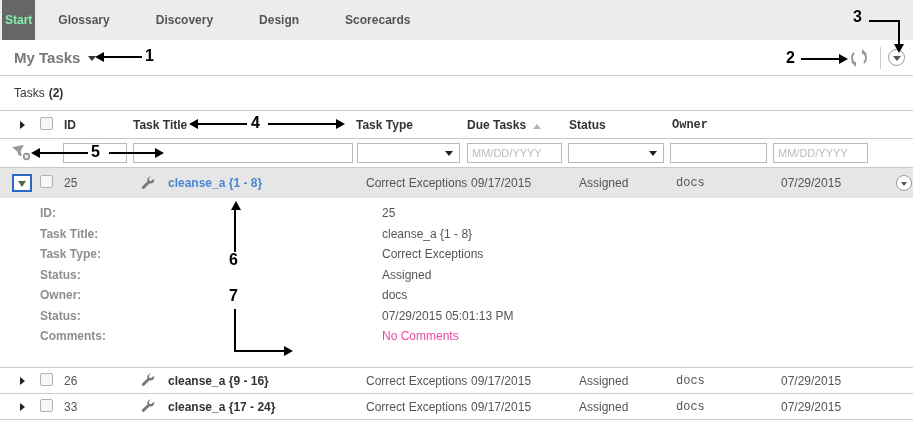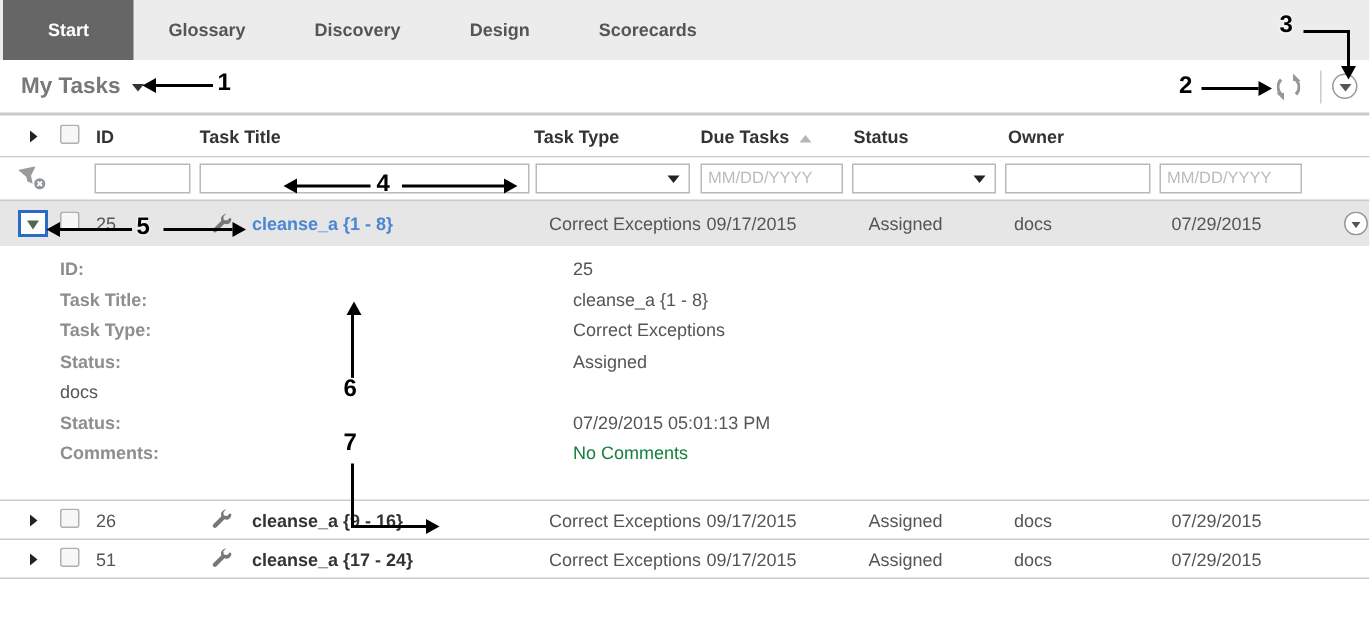--- a/index.html
+++ b/index.html
@@ -2,21 +2,21 @@
 <html><head>
 <meta charset="utf-8">
 <style>
   * { margin:0; padding:0; box-sizing:border-box; }
   body { background:#fff; font-family:"Liberation Sans", sans-serif; }
   .page { position:relative; width:913px; height:424px; background:#fff; overflow:hidden; }
 
   
   .tabbar { height:40px; background:#ececec; display:flex; align-items:stretch; padding-left:2px; }
   .tab { line-height:40px; padding:0 23px; font-size:12px; font-weight:bold; color:#555; cursor:default; }
-  .tab.active { background:#666666; color:#ffffff; padding:0 30px; }
+  .tab.active { background:#666666; color:#86efac; padding:0 3px; }
 
   
   .toolbar { height:36px; background:#fff; border-bottom:1px solid #c9c9c9; display:flex; align-items:center; }
   .title-group { display:flex; align-items:center; margin-left:14px; }
   .page-title { font-size:15px; font-weight:bold; color:#787878; }
   .caret-sm { width:0; height:0; border-left:4px solid transparent; border-right:4px solid transparent; border-top:5px solid #333; margin-left:8px; margin-top:2px; }
   .toolbar-right { margin-left:auto; display:flex; align-items:center; margin-right:8px; }
   .refresh { position:relative; width:16px; height:16px; border:2px solid #979797; border-radius:50%; border-top-color:transparent; border-bottom-color:transparent; margin-right:6px; }
   .refresh .t1 { position:absolute; top:-3px; right:-2px; width:0; height:0; border-bottom:5px solid #979797; border-right:5px solid transparent; }
   .refresh .t2 { position:absolute; bottom:-3px; left:-2px; width:0; height:0; border-top:5px solid #979797; border-left:5px solid transparent; }
@@ -31,21 +31,21 @@
   
   .row { display:flex; align-items:center; }
   .cell { flex:none; overflow:hidden; white-space:nowrap; font-size:12px; color:#555; }
   .c-exp { width:40px; display:flex; align-items:center; }
   .c-check { width:24px; }
   .c-id { width:69px; }
   .c-title { width:223px; display:flex; align-items:center; }
   .c-type { width:111px; }
   .c-due { width:102px; }
   .c-status { width:103px; }
-  .c-owner { width:102px; }
+  .c-owner { width:102px;font-family:Liberation Mono, monospace; }
   .c-created { width:112px; }
   .c-actions { flex:1; display:flex; align-items:center; }
 
   .thead { height:29px; border-top:1px solid #c9c9c9; border-bottom:1px solid #c9c9c9; }
   .thead .cell { font-weight:bold; color:#333; }
   .tri-right { width:0; height:0; border-top:4px solid transparent; border-bottom:4px solid transparent; border-left:5px solid #222; margin-left:20px; }
   .cb { appearance:none; -webkit-appearance:none; width:13px; height:13px; border:1px solid #b0b0b0; border-radius:2px; background:#f7f7f7; }
   .sort-up { display:inline-block; width:0; height:0; border-left:4px solid transparent; border-right:4px solid transparent; border-bottom:5px solid #b5b5b5; margin-left:7px; }
 
   
@@ -77,21 +77,21 @@
   .tlink { color:#4a86d2; font-weight:bold; text-decoration:none; margin-left:13px; font-size:12px; }
   .tbold { color:#333; font-weight:bold; margin-left:13px; font-size:12px; }
   .circle-caret.small { width:16px; height:16px; margin-left:10px; }
   .circle-caret.small .tri-down { border-left-width:3px; border-right-width:3px; border-top-width:4px; }
 
   
   .detail { height:170px; border-bottom:1px solid #ccc; padding:5px 16px 0 40px; background:#fff; }
   .drow { display:flex; line-height:20.5px; font-size:12px; }
   .dlabel { width:342px; color:#8e8e8e; font-weight:bold; }
   .dvalue { color:#555; }
-  .nclink { color:#15803d; text-decoration:none; }
+  .nclink { color:#ec4899; text-decoration:none; }
   .ann-label { position:absolute; font-size:16px; font-weight:bold; color:#000; text-shadow:0 0 2px #fff, 0 0 2px #fff; pointer-events:none; }
   .ln { position:absolute; background:#000; pointer-events:none; }
   .ah { position:absolute; width:0; height:0; pointer-events:none; }
   .ah-r { border-top:5px solid transparent; border-bottom:5px solid transparent; border-left:9px solid #000; }
   .ah-l { border-top:5px solid transparent; border-bottom:5px solid transparent; border-right:9px solid #000; }
   .ah-u { border-left:5px solid transparent; border-right:5px solid transparent; border-bottom:9px solid #000; }
   .ah-d { border-left:5px solid transparent; border-right:5px solid transparent; border-top:9px solid #000; }
 </style>
 </head>
 <body>
@@ -116,20 +116,24 @@
           <span class="t1"></span>
           <span class="t2"></span>
         </span>
       <span class="vdiv"></span>
       <span class="circle-caret">
           <span class="tri-down"></span>
         </span>
     </div>
   </div>
 
+  <div class="tasks-band">
+    <span>Tasks</span>
+    <b>(2)</b>
+  </div>
 
   <div class="row thead">
     <div class="cell c-exp">
         <span class="tri-right"></span>
       </div>
     <div class="cell c-check"><input type="checkbox" class="cb" style=""></div>
     <div class="cell c-id">ID</div>
     <div class="cell c-title">Task Title</div>
     <div class="cell c-type">Task Type</div>
     <div class="cell c-due">
@@ -198,20 +202,21 @@
       </div>
     <div class="drow">
         <div class="dlabel">Task Type:</div>
         <div class="dvalue">Correct Exceptions</div>
       </div>
     <div class="drow">
         <div class="dlabel">Status:</div>
         <div class="dvalue">Assigned</div>
       </div>
     <div class="drow">
+        <div class="dlabel">Owner:</div>
         <div class="dvalue">docs</div>
       </div>
     <div class="drow">
         <div class="dlabel">Status:</div>
         <div class="dvalue">07/29/2015 05:01:13 PM</div>
       </div>
     <div class="drow">
         <div class="dlabel">Comments:</div>
         <div class="dvalue"><a href="#" class="nclink">No Comments</a></div>
       </div>
@@ -237,21 +242,21 @@
     <div class="cell c-owner">docs</div>
     <div class="cell c-created">07/29/2015</div>
     <div class="cell c-actions"></div>
   </div>
 
   <div class="row trow plain">
     <div class="cell c-exp">
         <span class="tri-right"></span>
       </div>
     <div class="cell c-check"><input type="checkbox" class="cb" style=""></div>
-    <div class="cell c-id">51</div>
+    <div class="cell c-id">33</div>
     <div class="cell c-title">
       <span class="wrench">
         <svg width="15" height="15" viewBox="0 0 16 16">
             <path fill="#777" d="M15.2 4.3c0 .3-.1.7-.2 1-.4 1.5-1.7 2.6-3.3 2.7-.5 0-1-.1-1.4-.3L4.6 13.4c-.6.6-1.6.6-2.2 0-.6-.6-.6-1.6 0-2.2L8.1 5.5c-.2-.4-.3-.9-.3-1.4C7.9 2.5 9 1.2 10.5.8c.3-.1.7-.2 1-.2l-2 2 .3 2.4 2.4.3 2-2z"></path>
           </svg>
       </span>
       <span class="tbold">cleanse_a {17 - 24}</span>
     </div>
     <div class="cell c-type">Correct Exceptions</div>
     <div class="cell c-due">09/17/2015</div>

